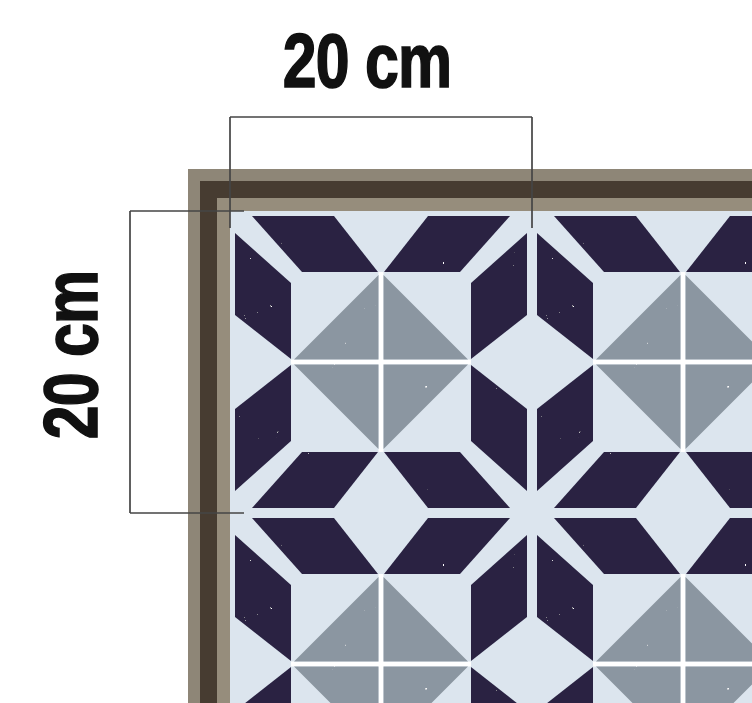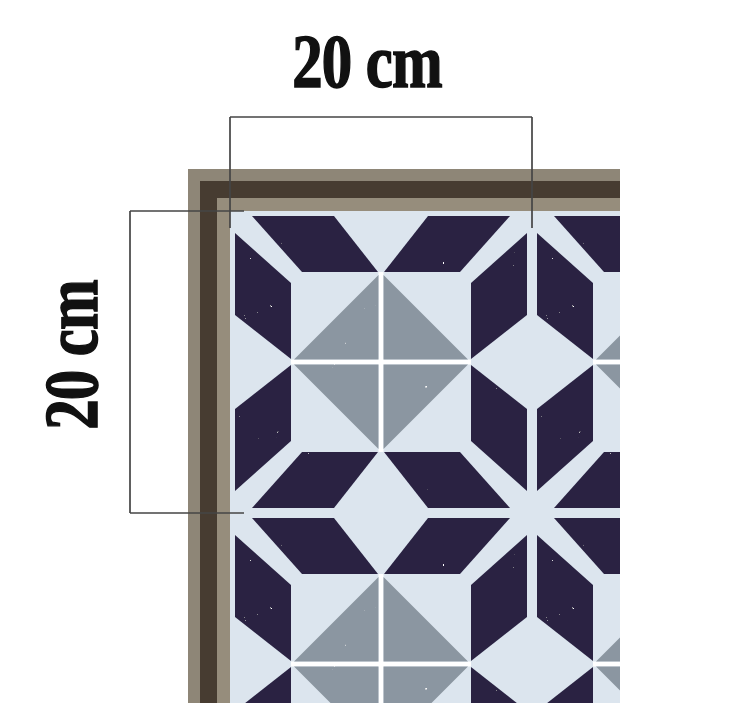--- a/index.html
+++ b/index.html
@@ -2,23 +2,23 @@
 <html style="--background: #ffffff; --text: #111111; --dimension-line: #454545; --border-outer: #8e8677; --border-dark: #473c31; --border-inner: #968d7c; --tile-background: #dce5ee; --tile-navy: #2a2343; --tile-gray: #8b96a1; --grout: #ffffff;"><head>
 <meta charset="utf-8">
 <style>
   :root{
     --background:#ffffff; --text:#111111; --dimension-line:#454545;
     --border-outer:#8e8677; --border-dark:#473c31; --border-inner:#968d7c;
     --tile-background:#dce5ee; --tile-navy:#2a2343; --tile-gray:#8b96a1; --grout:#ffffff;
   }
   html,body{margin:0;padding:0;background:#fff;}
   .scene{
-    position:relative;width:620px;height:703px;overflow:hidden;
+    position:relative;width:752px;height:703px;overflow:hidden;
     background:var(--background);
-    font-family:Liberation Serif, serif;
+    font-family:Liberation Sans, sans-serif;
   }
   .scene svg{position:absolute;left:0;top:0;display:block;}
   .tilebg{fill:var(--tile-background);}
   .grout{fill:var(--grout);}
   .gray{fill:var(--tile-gray);}
   .navy{fill:var(--tile-navy);}
   .b-outer{fill:var(--border-outer);}
   .b-dark{fill:var(--border-dark);}
   .b-inner{fill:var(--border-inner);}
   .dim{stroke:var(--dimension-line);stroke-width:1.7;fill:none;}

